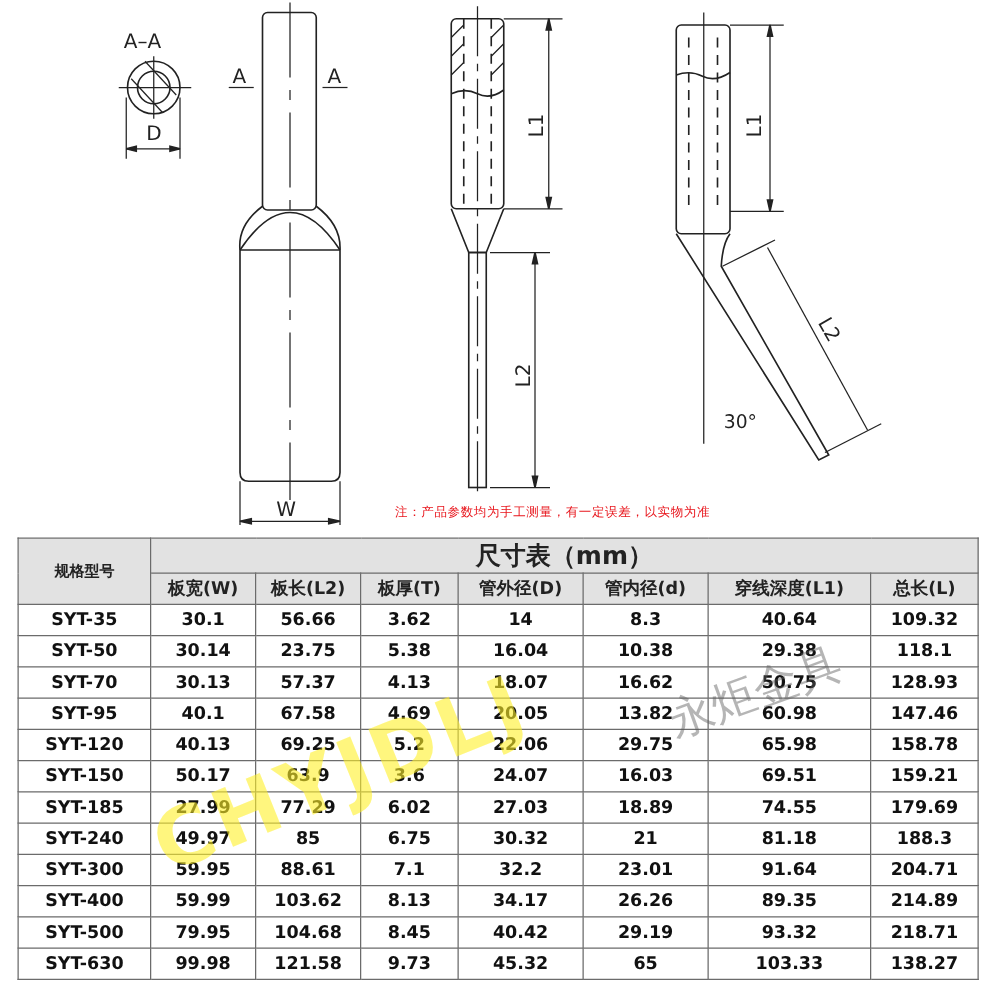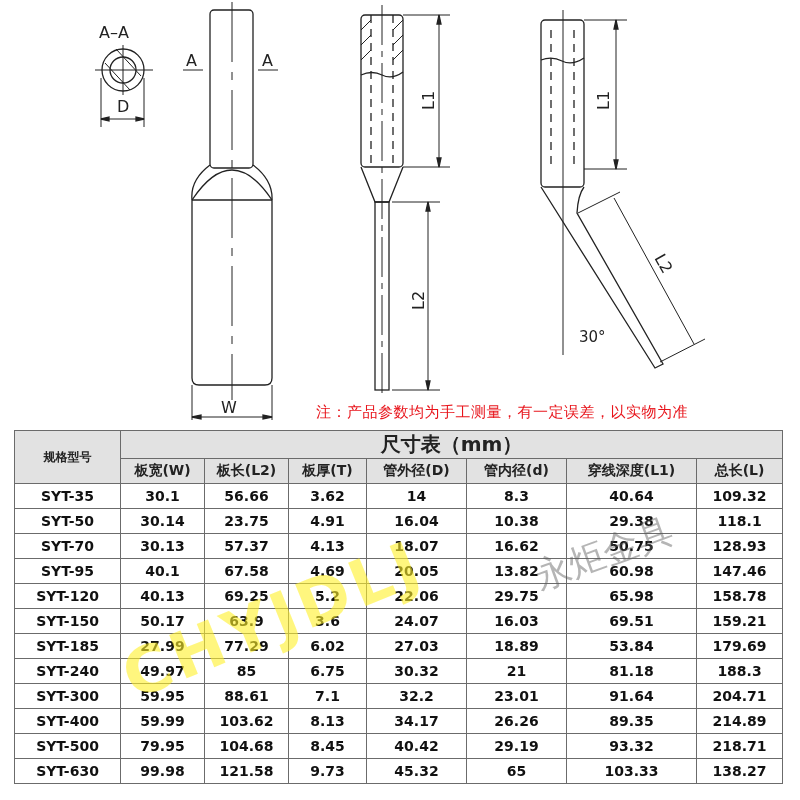--- a/index.html
+++ b/index.html
@@ -1,19 +1,19 @@
 <!DOCTYPE html>
 <html><head>
 <meta charset="utf-8">
 <style>
   html, body { margin:0; padding:0; background:#ffffff; }
   body { width:800px; height:800px; position:relative; overflow:hidden;
          font-family:"DejaVu Sans", "Liberation Sans", sans-serif; color:#111; }
   #drawing { position:absolute; left:0; top:0; width:800px; height:420px; }
-  .note { position:absolute; left:316px; top:403px; font-size:15px; color:#e8141b;
+  .note { position:absolute; left:316px; top:403px; font-size:10px; color:#e8141b;
           letter-spacing:0.5px; white-space:nowrap; }
   table.spec { position:absolute; left:14px; top:430px; width:768px; border-collapse:collapse;
                table-layout:fixed; font-size:14px; }
   table.spec td, table.spec th { border:1px solid #6b6b6b; text-align:center; padding:0;
                height:24px; font-weight:bold; white-space:nowrap; }
   table.spec th { background:#e2e2e2; color:#222; }
   th.model-head { font-size:12px; }
   th.main-head { font-size:20px; height:36px; text-align:left; padding-left:220px; }
   th.col-head { font-size:14px; height:28px; }
   td { background:#fff; }
@@ -143,21 +143,21 @@
         <td>3.62</td>
         <td>14</td>
         <td>8.3</td>
         <td>40.64</td>
         <td>109.32</td>
       </tr>
       <tr>
         <td>SYT-50</td>
         <td>30.14</td>
         <td>23.75</td>
-        <td>4.91</td>
+        <td>5.38</td>
         <td>16.04</td>
         <td>10.38</td>
         <td>29.38</td>
         <td>118.1</td>
       </tr>
       <tr>
         <td>SYT-70</td>
         <td>30.13</td>
         <td>57.37</td>
         <td>4.13</td>
@@ -196,21 +196,21 @@
         <td>69.51</td>
         <td>159.21</td>
       </tr>
       <tr>
         <td>SYT-185</td>
         <td>27.99</td>
         <td>77.29</td>
         <td>6.02</td>
         <td>27.03</td>
         <td>18.89</td>
-        <td>53.84</td>
+        <td>74.55</td>
         <td>179.69</td>
       </tr>
       <tr>
         <td>SYT-240</td>
         <td>49.97</td>
         <td>85</td>
         <td>6.75</td>
         <td>30.32</td>
         <td>21</td>
         <td>81.18</td>

